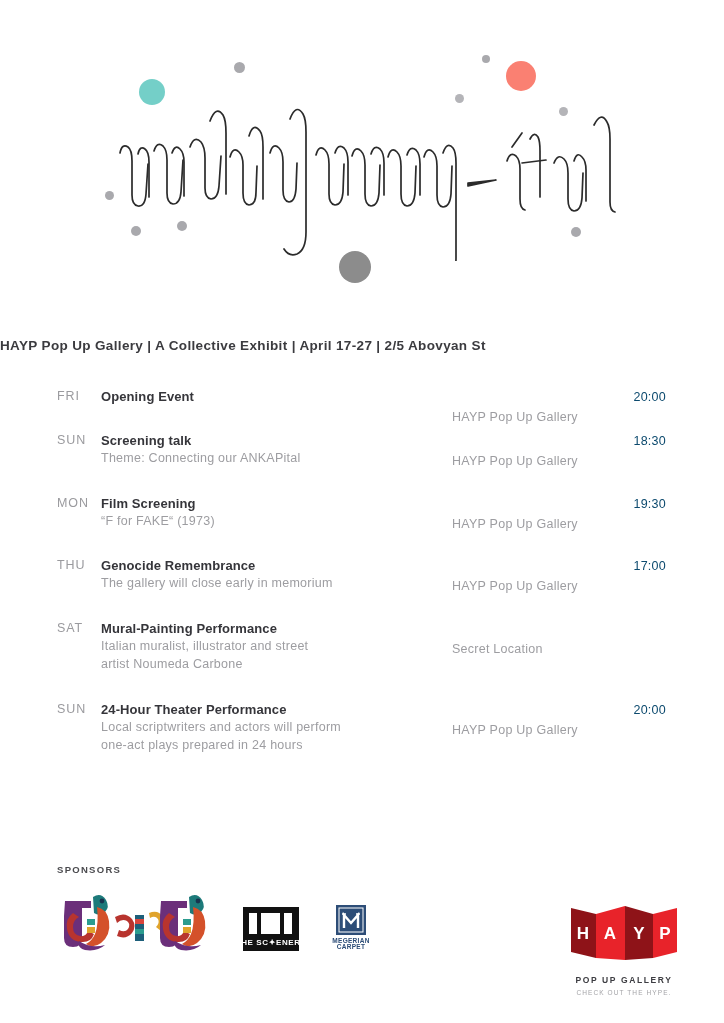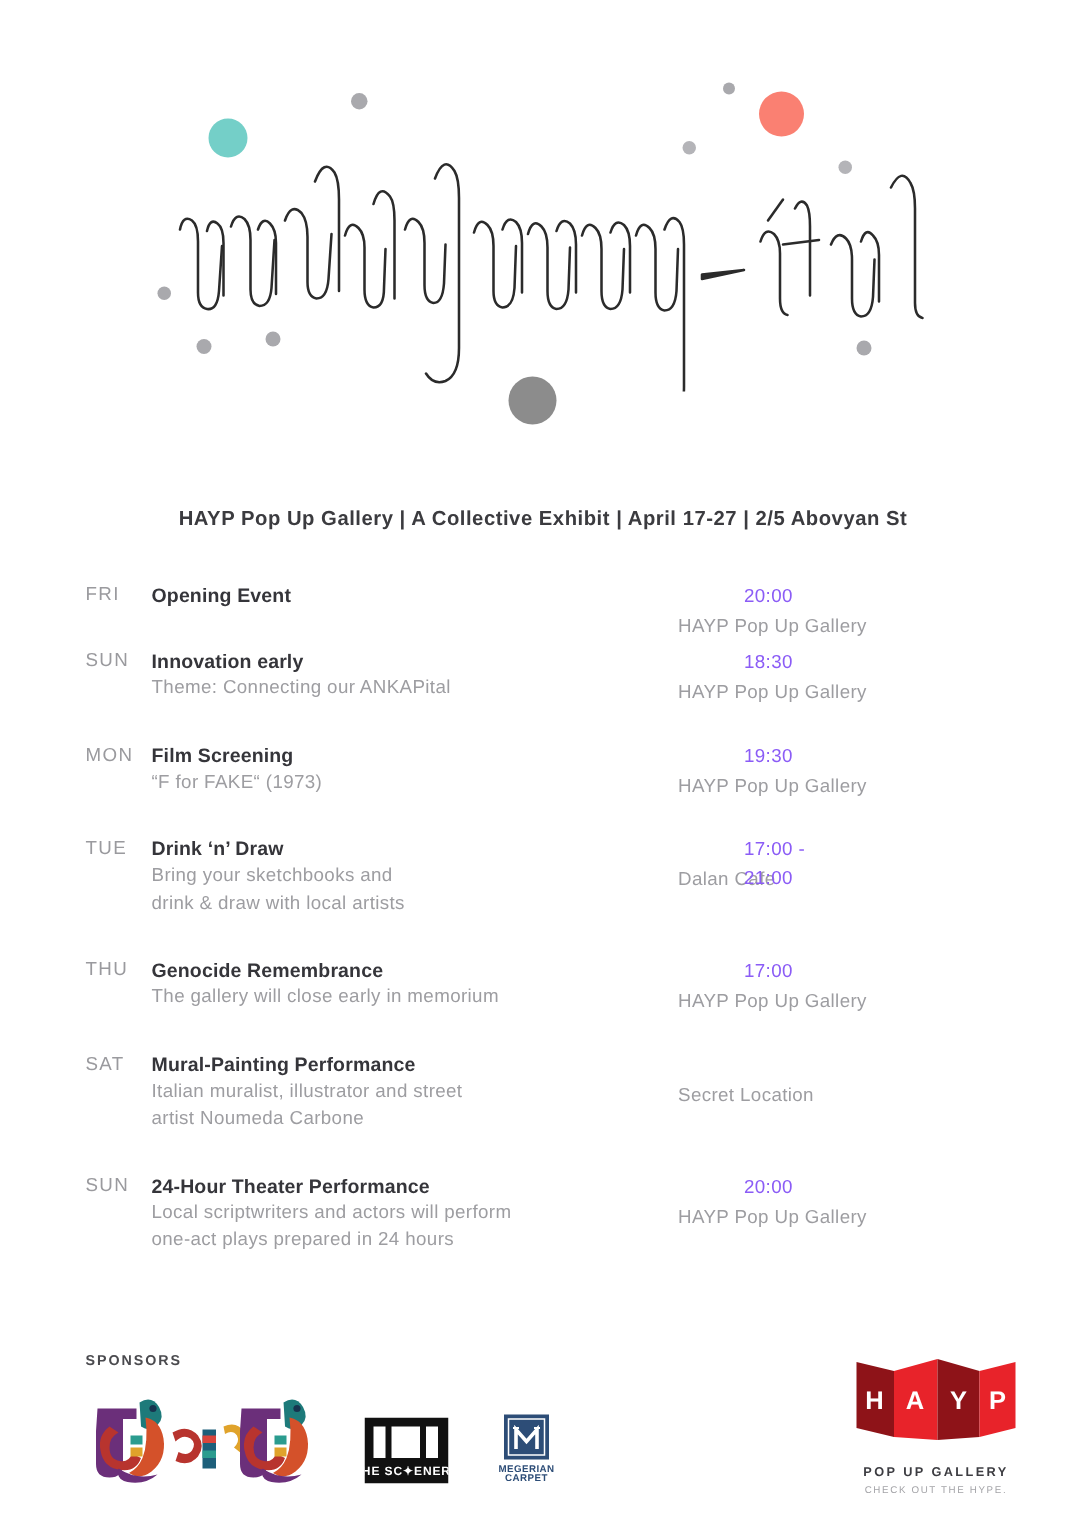--- a/index.html
+++ b/index.html
@@ -37,21 +37,20 @@
   }
 
   .hero-title-wrap svg { display: block; }
 
   
   .exhibit-header {
     position: absolute;
     left: 0;
     top: 338px;
     width: 724px;
-    text-align: center;
     font-size: 13.5px;
     font-weight: bold;
     letter-spacing: 0.35px;
     color: #3b3b3f;
   }
 
   
   .schedule {
     position: absolute;
     left: 0;
@@ -108,31 +107,32 @@
     letter-spacing: 0.25px;
     line-height: 17px;
     margin-top: 21px;
   }
 
   .ev-time {
     position: absolute;
     left: 496px;
     top: 0;
     width: 170px;
+    text-align: right;
     font-size: 12.5px;
-    color: #8b5cf6;
+    color: #0c4a6e;
     letter-spacing: 0.25px;
     line-height: 18.5px;
   }
 
   
   .sponsors-section {
     position: absolute;
     left: 57px;
-    top: 902px;
+    top: 864px;
   }
 
   .sponsors-label {
     font-size: 9.5px;
     font-weight: bold;
     letter-spacing: 1.3px;
     color: #4a4a4e;
   }
 
   .sponsor-row {
@@ -243,50 +243,37 @@
         <div class="ev-title">Opening Event</div>
       </div>
       <div class="ev-location">HAYP Pop Up Gallery</div>
       <div class="ev-time">
         <div>20:00</div>
       </div>
     </div>
     <div class="event">
       <div class="ev-day">SUN</div>
       <div class="ev-body">
-        <div class="ev-title">Innovation early</div>
+        <div class="ev-title">Screening talk</div>
         <div class="ev-desc-line">Theme: Connecting our ANKAPital</div>
       </div>
       <div class="ev-location">HAYP Pop Up Gallery</div>
       <div class="ev-time">
         <div>18:30</div>
       </div>
     </div>
     <div class="event">
       <div class="ev-day">MON</div>
       <div class="ev-body">
         <div class="ev-title">Film Screening</div>
         <div class="ev-desc-line">“F for FAKE“ (1973)</div>
       </div>
       <div class="ev-location">HAYP Pop Up Gallery</div>
       <div class="ev-time">
         <div>19:30</div>
-      </div>
-    </div>
-    <div class="event">
-      <div class="ev-day">TUE</div>
-      <div class="ev-body">
-        <div class="ev-title">Drink ‘n’ Draw</div>
-        <div class="ev-desc-line">Bring your sketchbooks and</div>
-        <div class="ev-desc-line">drink &amp; draw with local artists</div>
-      </div>
-      <div class="ev-location">Dalan Cafe</div>
-      <div class="ev-time">
-        <div>17:00 -</div>
-        <div>21:00</div>
       </div>
     </div>
     <div class="event">
       <div class="ev-day">THU</div>
       <div class="ev-body">
         <div class="ev-title">Genocide Remembrance</div>
         <div class="ev-desc-line">The gallery will close early in memorium</div>
       </div>
       <div class="ev-location">HAYP Pop Up Gallery</div>
       <div class="ev-time">

